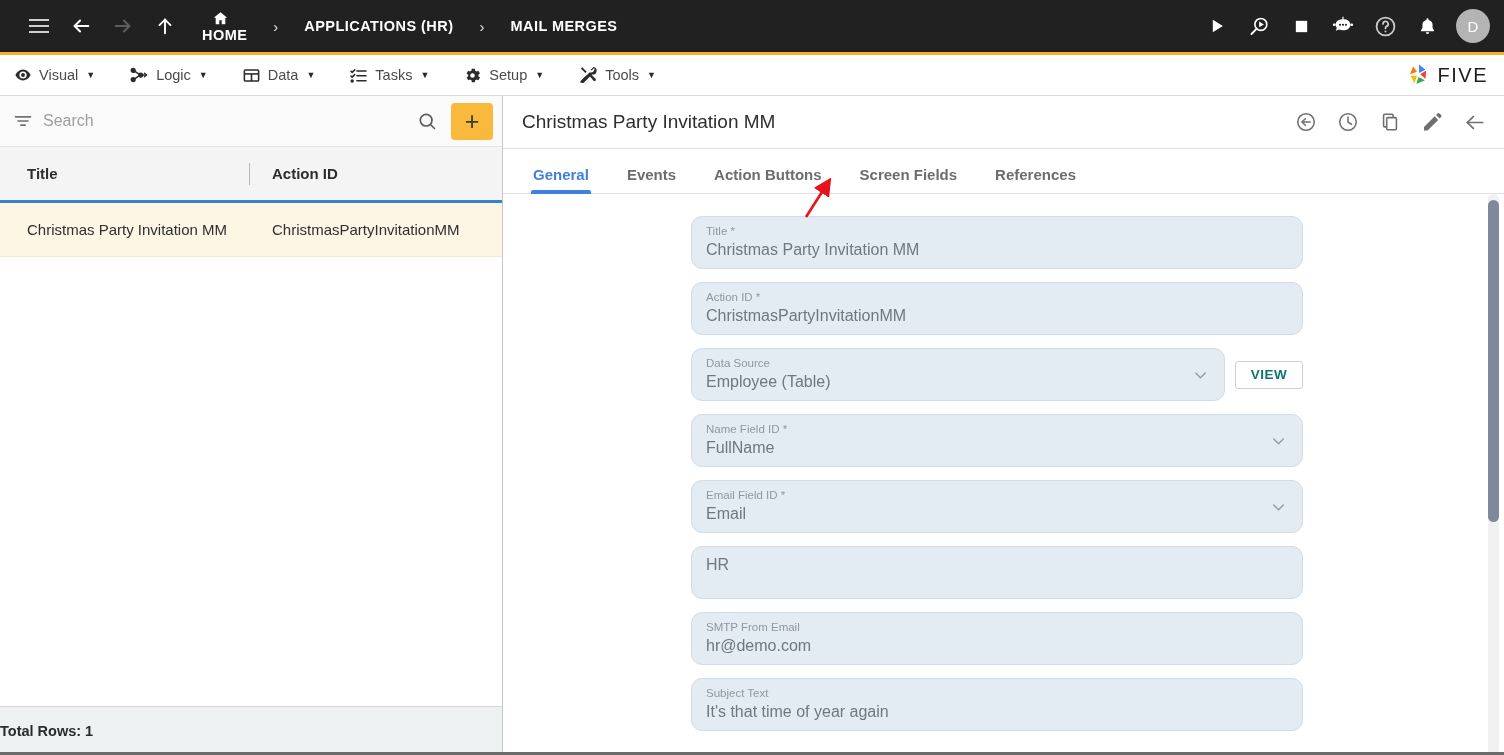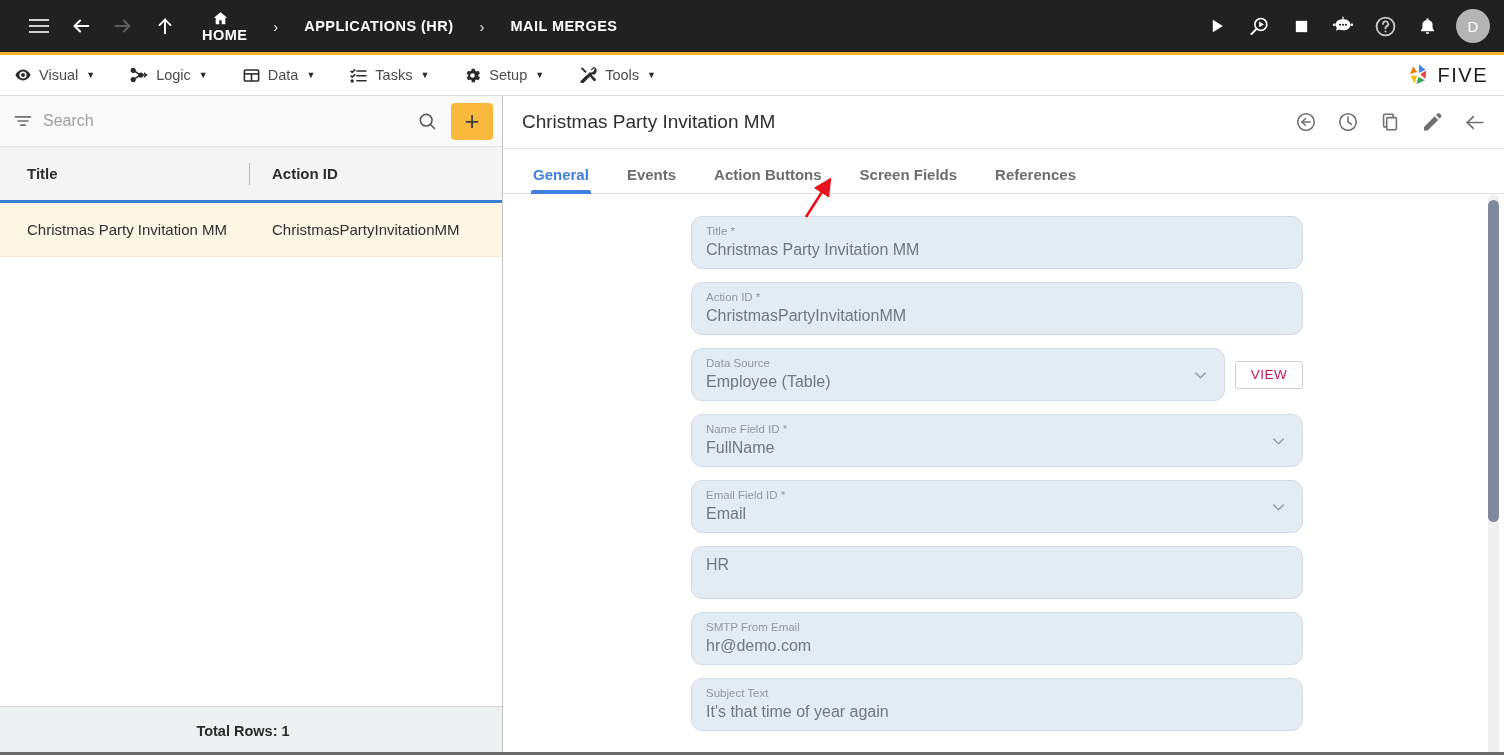--- a/index.html
+++ b/index.html
@@ -185,21 +185,21 @@
   .gr-actionid { padding-left: 22px; }
 
   .grid-fill { flex: 1; background: #ffffff; }
 
   .totalrows {
     height: 49px;
     background: #eef1f1;
     border-top: 1px solid #d5d5d5;
     display: flex;
     align-items: center;
-    justify-content: center;
+    justify-content: flex-start;
     padding-right: 16px;
     font-size: 14.5px;
     font-weight: 700;
     color: #2b2b2b;
   }
 
   
   .rightpanel {
     flex: 1;
     display: flex;
@@ -292,23 +292,23 @@
     top: 50%;
     transform: translateY(-50%);
     color: #97a0aa;
     display: flex;
   }
   .viewbtn {
     width: 68px; height: 28px;
     background: #ffffff;
     border: 1px solid #d0d0d0;
     border-radius: 3px;
-    color: #be185d;
+    color: #0f766e;
     font-size: 13.5px;
-    font-weight: 400;
+    font-weight: 700;
     letter-spacing: 0.5px;
     cursor: pointer;
     font-family: "Liberation Sans", sans-serif;
   }
 
   
   .vscroll {
     position: absolute;
     right: 5px;
     top: 0;

